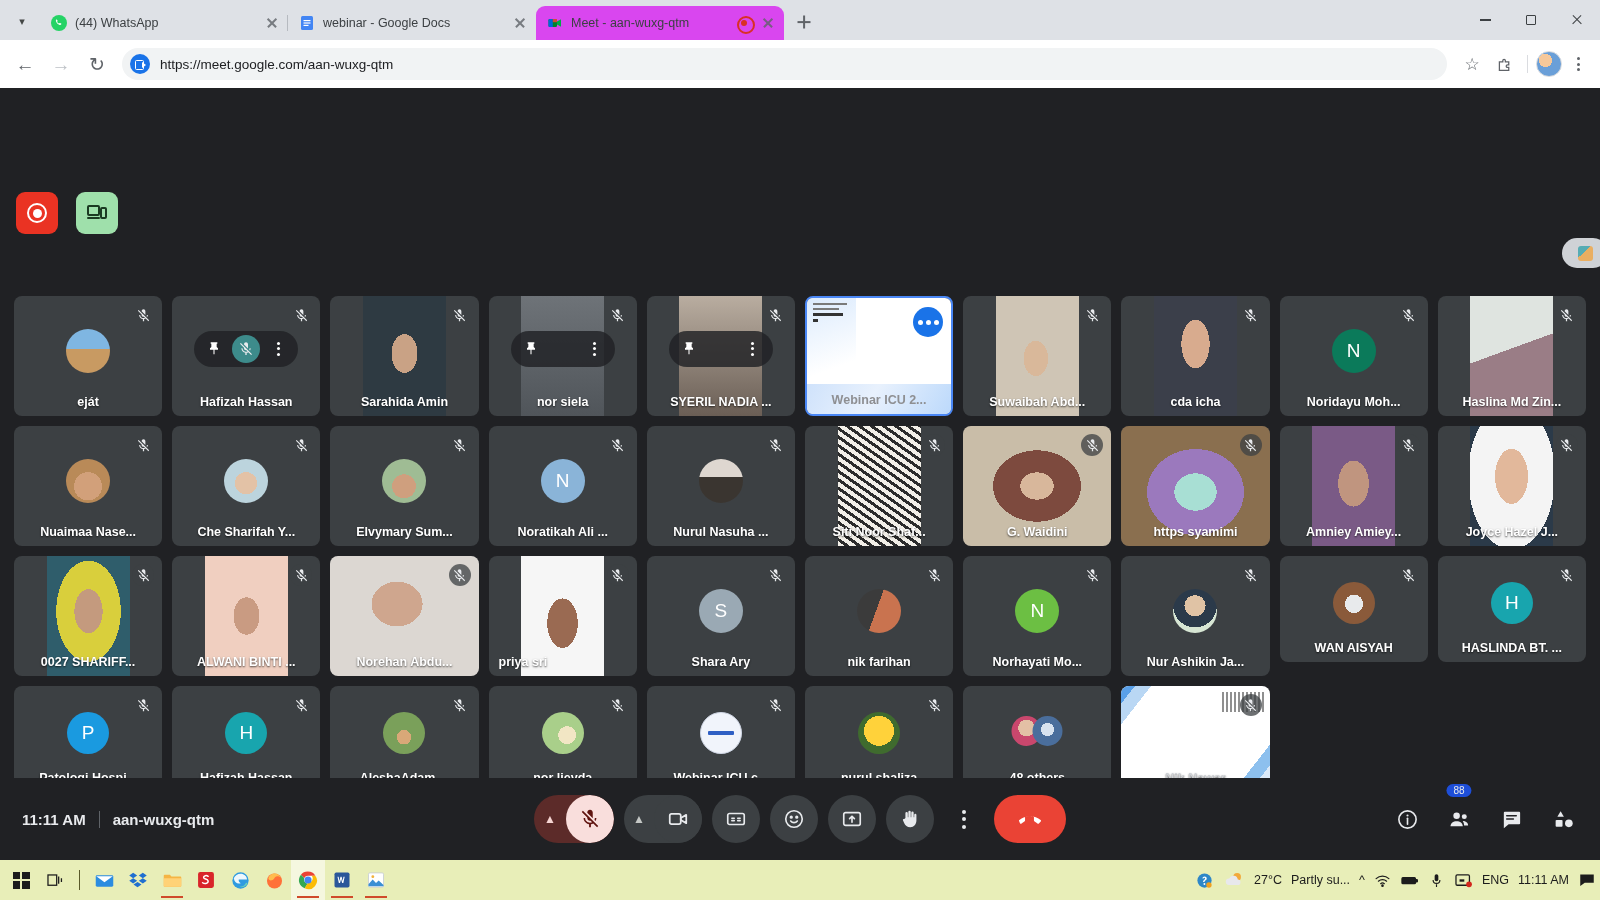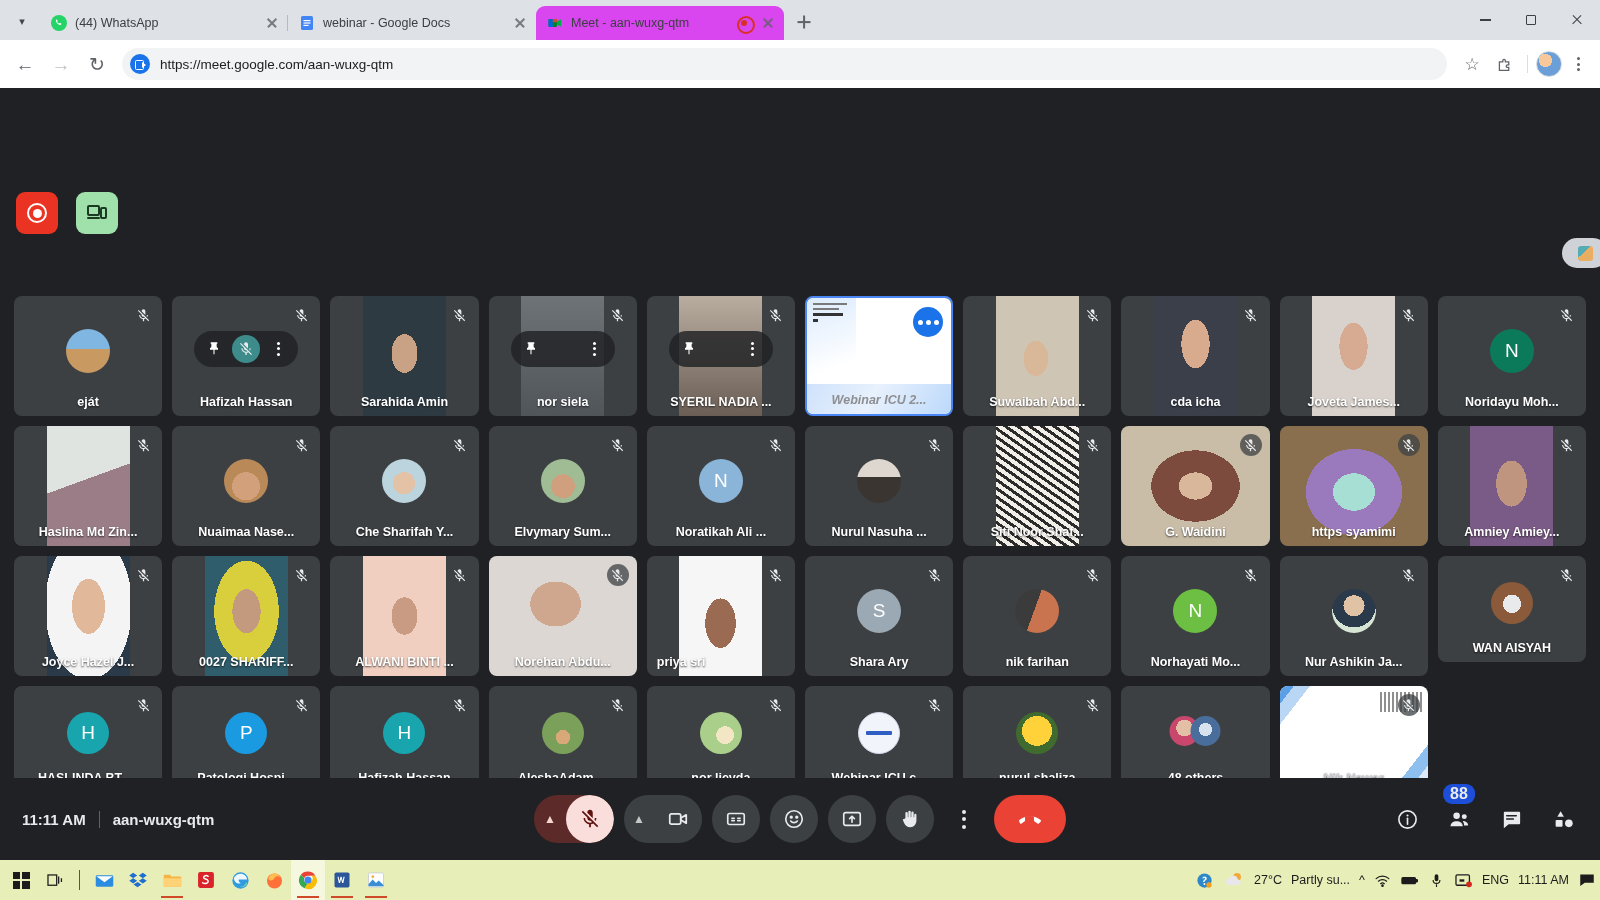--- a/index.html
+++ b/index.html
@@ -206,21 +206,21 @@
   .camgroup .cambtn { width:48px;height:48px;border-radius:24px;background:#3c4043; display:flex;align-items:center;justify-content:center;color:#e8eaed;}
   .ctl.more { width:40px;background:transparent;}
   .ctl.more .d { display:flex;flex-direction:column;gap:3.5px;align-items:center;}
   .ctl.more .d b { width:4px;height:4px;border-radius:50%;background:#e8eaed;display:block;}
   .ctl.hangup { width:72px;height:48px;border-radius:24px;background:#ea4335;color:#fff;}
   .rightctrls { position:absolute; right:22px; display:flex; align-items:center; gap:22px; }
   .ricon { width:30px;height:30px;display:flex;align-items:center;justify-content:center;color:#e8eaed;position:relative;}
   .ricon svg { width:23px;height:23px;}
   .badge {
     position:absolute; top:-20px; left:50%; transform:translateX(-50%);
-    background:#1d4ed8; color:#e8eaed; font-size:16px; font-weight:700;
+    background:#1d4ed8; color:#e8eaed; font-size:10px; font-weight:400;
     border-radius:9px; padding:1px 7px;
   }
 
   
   .taskbar {
     position:absolute; left:0; bottom:0; width:1600px; height:40px;
     background:#e8eeb8; display:flex; align-items:center; padding:16px 4px;
   }
   .tb-item { width:34px;height:40px;display:flex;align-items:center;justify-content:center;position:relative;}
   .tb-item.open::after { content:""; position:absolute;left:6px;right:6px;bottom:2px;height:2.5px;background:#d04a2a;}
@@ -449,21 +449,21 @@
               <i style="width:26px;height:1.5px;"></i>
             <i style="width:30px;height:3px;background:#333;"></i>
               <i style="width:5px;height:3px;background:#333;"></i>
           </div>
           <div class="pc-badge">
               <b></b>
               <b></b>
               <b></b>
             </div>
         </div>
-        <div class="name center" style="color:#8e8f92;text-shadow:none;font-style:italic;">Webinar ICU 2...</div>
+        <div class="name center" style="color:#8e8f92;text-shadow:none;">Webinar ICU 2...</div>
       </div>
 
       <div class="tile">
         <div class="vid-strip" style="background:radial-gradient(ellipse at 48% 52%,#d9b89a 0 20%, #cfc5b5 20% 100%)"></div>
         <div class="name center">Suwaibah Abd...</div>
         <div class="mic">
           <svg viewBox="0 0 24 24" fill="#e8eaed">
               <path d="M19 11h-1.7c0 .74-.16 1.43-.43 2.05l1.23 1.23c.56-.98.9-2.09.9-3.28zM15 11.16V5c0-1.66-1.34-3-3-3S9 3.34 9 5v.18l6 5.98zM4.27 3L3 4.27l6 6V11c0 1.66 1.33 3 3 3 .22 0 .44-.03.65-.08l1.66 1.66c-.71.33-1.5.52-2.31.52-2.76 0-5.3-2.1-5.3-5.1H5c0 3.41 2.72 6.23 6 6.72V21h2v-3.28c.91-.13 1.77-.45 2.54-.9L19.73 21 21 19.73 4.27 3z"></path>
             </svg>
         </div>
@@ -472,29 +472,20 @@
       <div class="tile">
         <div class="vid-strip" style="background:radial-gradient(ellipse at 50% 40%,#d8ab8e 0 24%, #3b3f4a 24% 100%)"></div>
         <div class="name center">cda icha</div>
         <div class="mic">
           <svg viewBox="0 0 24 24" fill="#e8eaed">
               <path d="M19 11h-1.7c0 .74-.16 1.43-.43 2.05l1.23 1.23c.56-.98.9-2.09.9-3.28zM15 11.16V5c0-1.66-1.34-3-3-3S9 3.34 9 5v.18l6 5.98zM4.27 3L3 4.27l6 6V11c0 1.66 1.33 3 3 3 .22 0 .44-.03.65-.08l1.66 1.66c-.71.33-1.5.52-2.31.52-2.76 0-5.3-2.1-5.3-5.1H5c0 3.41 2.72 6.23 6 6.72V21h2v-3.28c.91-.13 1.77-.45 2.54-.9L19.73 21 21 19.73 4.27 3z"></path>
             </svg>
         </div>
       </div>
 
-      <div class="tile">
-        <div class="vid-strip" style="background:radial-gradient(ellipse at 50% 42%,#d6ab92 0 24%, #d9d2cc 24% 100%)"></div>
-        <div class="name center">Joveta James...</div>
-        <div class="mic">
-          <svg viewBox="0 0 24 24" fill="#e8eaed">
-              <path d="M19 11h-1.7c0 .74-.16 1.43-.43 2.05l1.23 1.23c.56-.98.9-2.09.9-3.28zM15 11.16V5c0-1.66-1.34-3-3-3S9 3.34 9 5v.18l6 5.98zM4.27 3L3 4.27l6 6V11c0 1.66 1.33 3 3 3 .22 0 .44-.03.65-.08l1.66 1.66c-.71.33-1.5.52-2.31.52-2.76 0-5.3-2.1-5.3-5.1H5c0 3.41 2.72 6.23 6 6.72V21h2v-3.28c.91-.13 1.77-.45 2.54-.9L19.73 21 21 19.73 4.27 3z"></path>
-            </svg>
-        </div>
-      </div>
 
       <div class="tile">
         <div class="avatar" style="background:#0b7a5a">
           <span>N</span>
         </div>
         <div class="name center">Noridayu Moh...</div>
         <div class="mic">
           <svg viewBox="0 0 24 24" fill="#e8eaed">
               <path d="M19 11h-1.7c0 .74-.16 1.43-.43 2.05l1.23 1.23c.56-.98.9-2.09.9-3.28zM15 11.16V5c0-1.66-1.34-3-3-3S9 3.34 9 5v.18l6 5.98zM4.27 3L3 4.27l6 6V11c0 1.66 1.33 3 3 3 .22 0 .44-.03.65-.08l1.66 1.66c-.71.33-1.5.52-2.31.52-2.76 0-5.3-2.1-5.3-5.1H5c0 3.41 2.72 6.23 6 6.72V21h2v-3.28c.91-.13 1.77-.45 2.54-.9L19.73 21 21 19.73 4.27 3z"></path>
             </svg>

